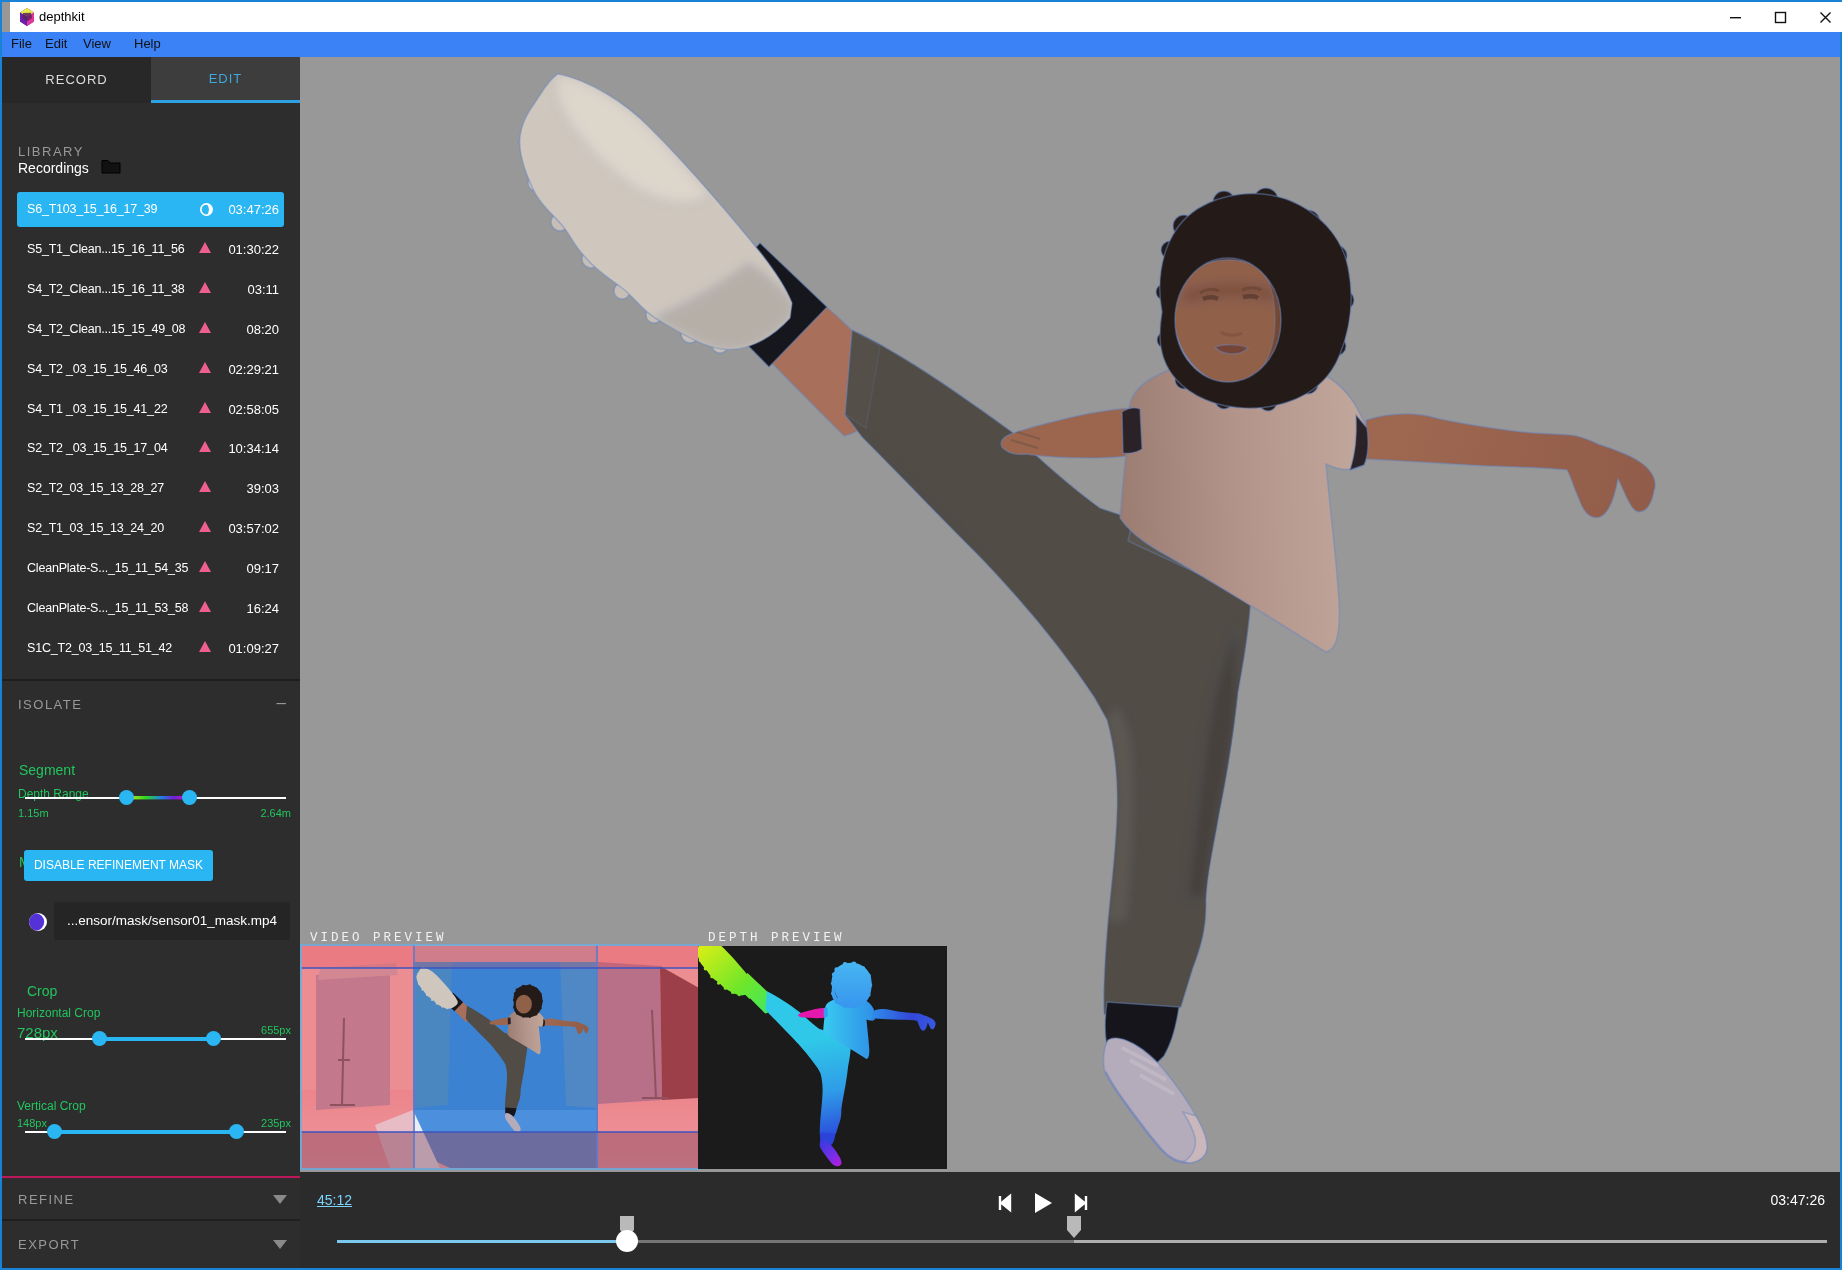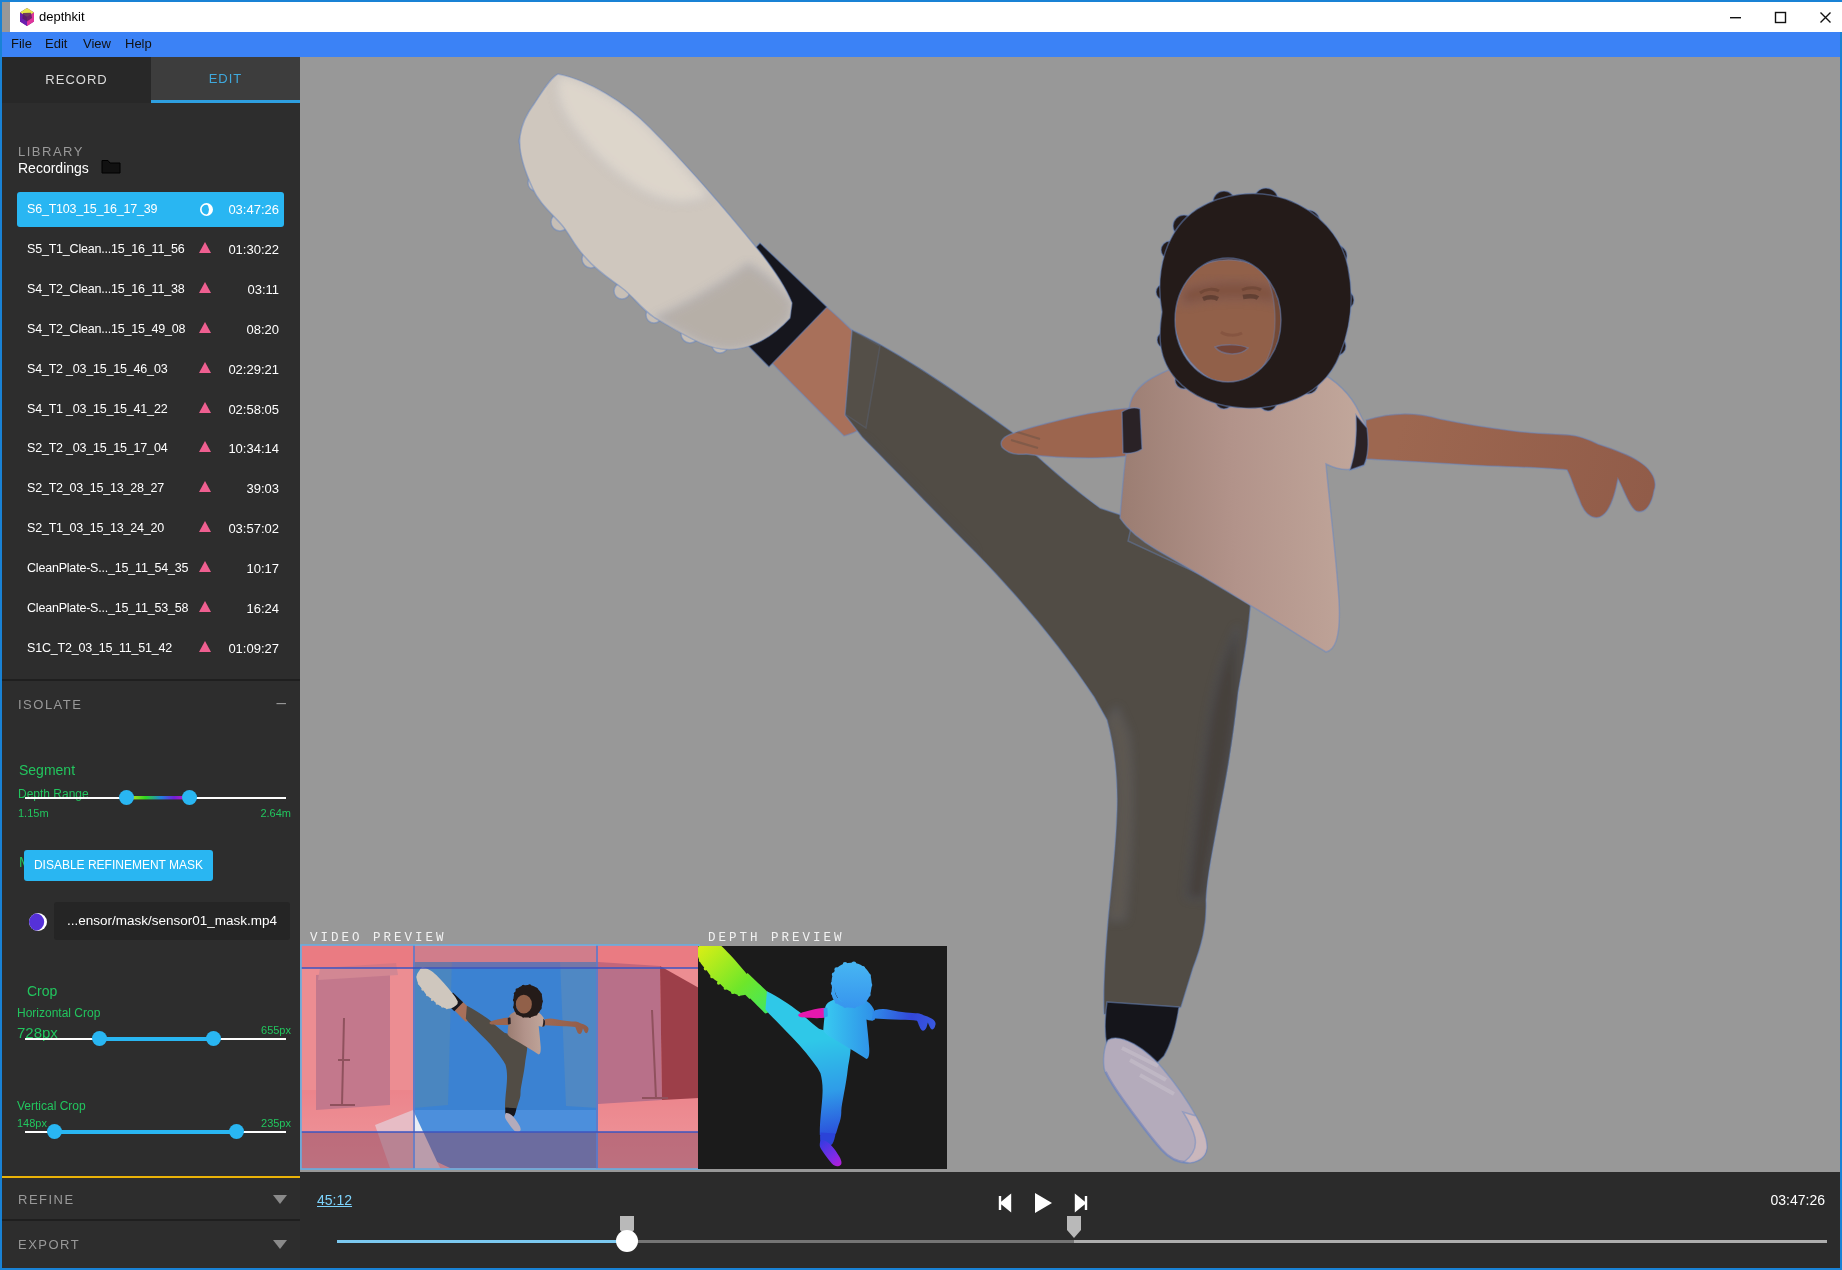--- a/index.html
+++ b/index.html
@@ -40,21 +40,21 @@
   
   #isolate { position:absolute; left:0; top:626px; width:298px; height:491px; background:#2d2d2d; }
   .wlabel { color:#22c55e; position:absolute;margin-top:29px; }
   .slider-track { position:absolute; height:2px; background:#fdfdfd; }
   .handle { position:absolute; width:15px; height:15px; border-radius:50%; background:#29b6f2; }
   #mask-btn { position:absolute; left:22px; top:167px; width:189px; height:31px; background:#29b6f2;
       border-radius:3px; color:#fff; font-size:12px; text-align:center; line-height:31px; }
   #mask-field { position:absolute; left:52px; top:219px; width:236px; height:38px; background:#252525;
       border-radius:3px; color:#fff; font-size:13.5px; text-align:center; line-height:38px; }
   #refine-bar { position:absolute; left:0; top:1119px; width:298px; height:45px; background:#2d2d2d;
-      border-bottom:2px solid #1f1f1f; border-top:2px solid #eab308; }
+      border-bottom:2px solid #1f1f1f; border-top:2px solid #be185d; }
   #export-bar { position:absolute; left:0; top:1166px; width:298px; height:45px; background:#2d2d2d; }
   .dtri { position:absolute; width:0; height:0; border-left:7px solid transparent;
       border-right:7px solid transparent; border-top:9px solid #8a8a8a; }
   
   #viewport { position:absolute; left:298px; top:55px; width:1540px; height:1115px; background:#989898; }
   
   #player { position:absolute; left:298px; top:1170px; width:1540px; height:96px; background:#2b2b2b; }
   #t-cur { position:absolute; left:17px; top:20px; color:#7dd3fc; font-size:14px;text-decoration:underline; }
   #t-end { position:absolute; right:15px; top:20px; color:#fff; font-size:14px; }
 </style>
@@ -77,21 +77,21 @@
         <rect x="17.5" y="10.5" width="10" height="10" fill="none" stroke="#111" stroke-width="1.4"></rect>
       </svg>
     <svg class="wbtn" style="right:0px" width="45" height="30">
         <path d="M17.5 10.5 L27.5 20.5 M27.5 10.5 L17.5 20.5" stroke="#111" stroke-width="1.4"></path>
       </svg>
   </div>
   <div id="menubar">
     <div class="mitem" style="left:9px">File</div>
     <div class="mitem" style="left:43px">Edit</div>
     <div class="mitem" style="left:81px">View</div>
-    <div class="mitem" style="left:123px">Help</div>
+    <div class="mitem" style="left:132px">Help</div>
   </div>
 
   <div id="sidebar">
     <div id="tabs">
       <div id="tab-record">RECORD</div>
       <div id="tab-edit">EDIT</div>
       <div id="tab-underline"></div>
     </div>
     <div id="library">
       <div id="lib-title" class="panel-label">LIBRARY</div>
@@ -144,21 +144,21 @@
           <div class="tm">39:03</div>
         </div>
       <div class="row" style="top:408.2px">
           <div class="nm">S2_T1_03_15_13_24_20</div>
           <div class="tri"></div>
           <div class="tm">03:57:02</div>
         </div>
       <div class="row" style="top:448.1px">
           <div class="nm">CleanPlate-S..._15_11_54_35</div>
           <div class="tri"></div>
-          <div class="tm">10:17</div>
+          <div class="tm">09:17</div>
         </div>
       <div class="row" style="top:488.0px">
           <div class="nm">CleanPlate-S..._15_11_53_58</div>
           <div class="tri"></div>
           <div class="tm">16:24</div>
         </div>
       <div class="row" style="top:527.9px">
           <div class="nm">S1C_T2_03_15_11_51_42</div>
           <div class="tri"></div>
           <div class="tm">01:09:27</div>

